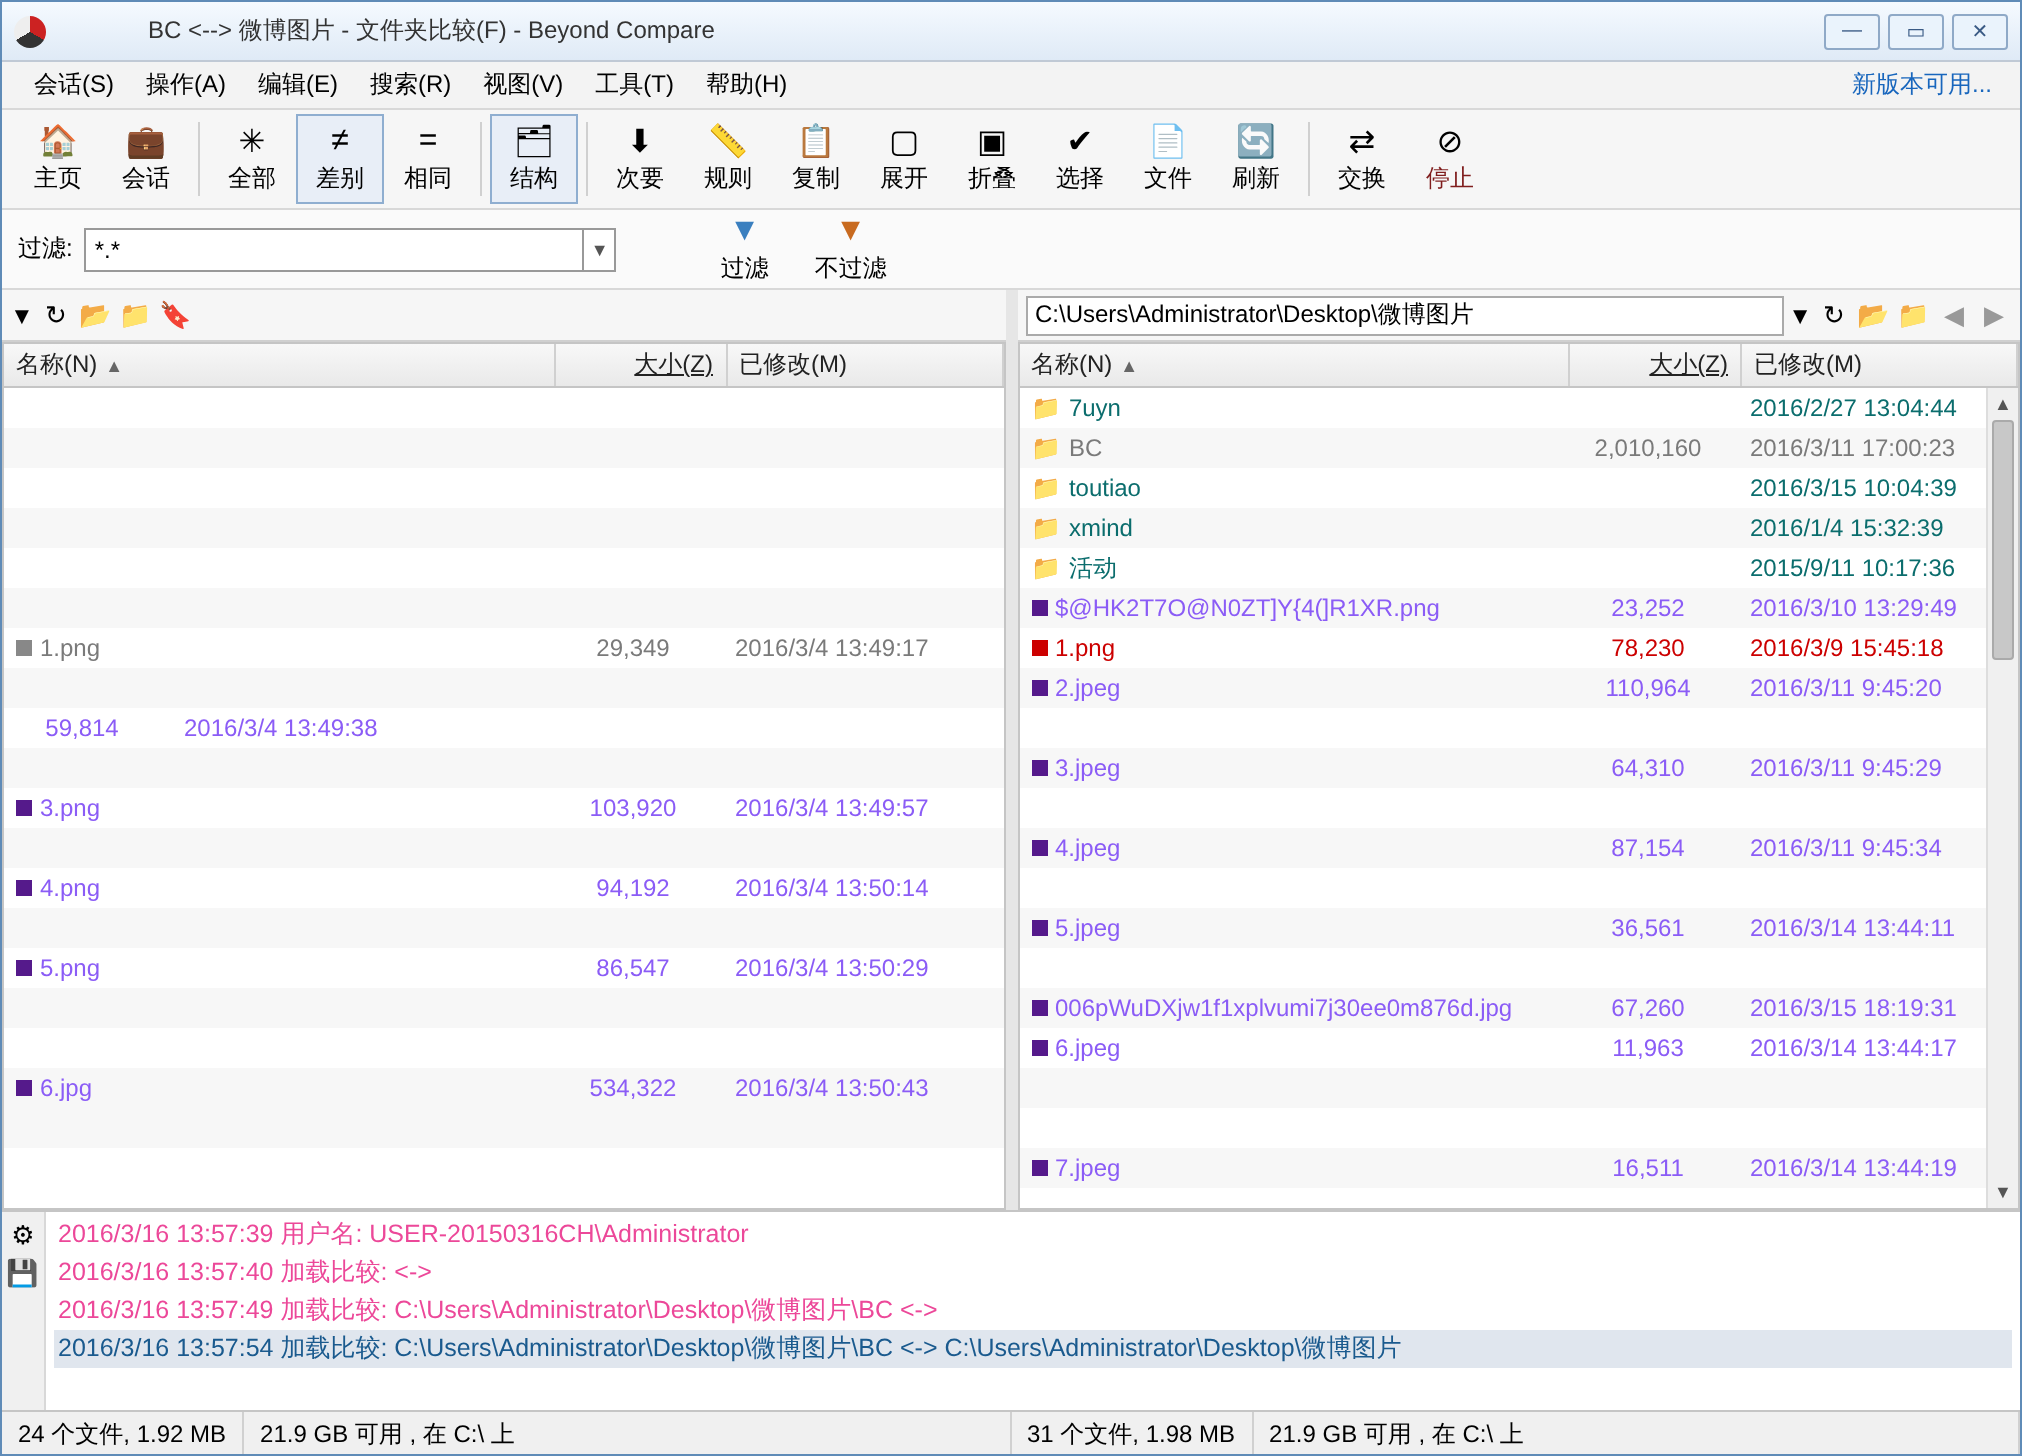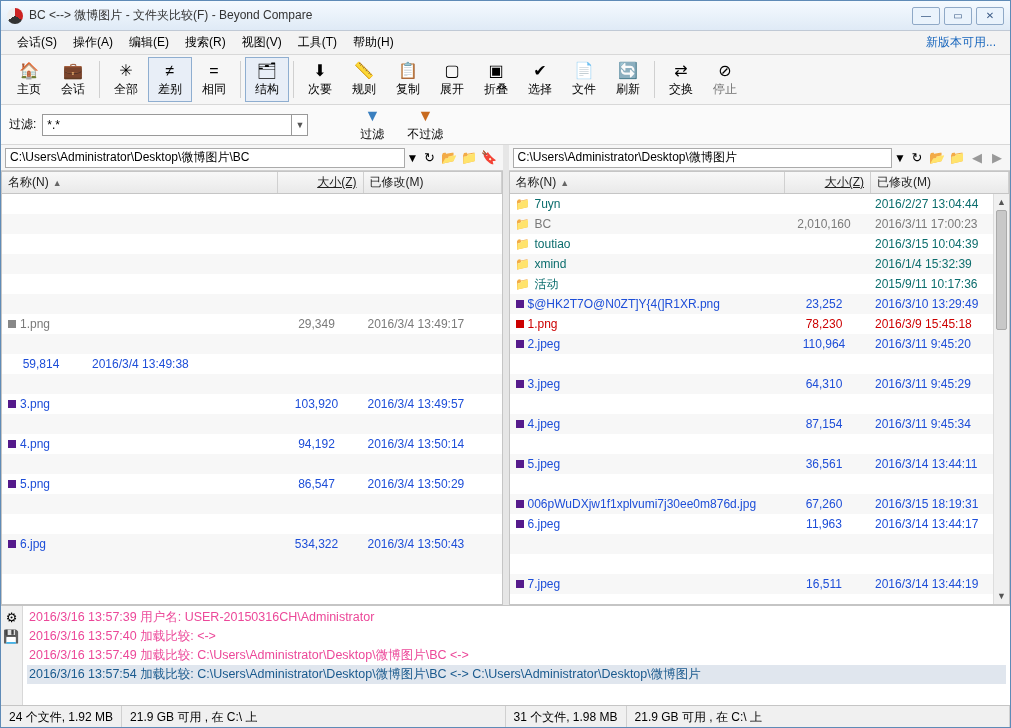--- a/index.html
+++ b/index.html
@@ -1,32 +1,32 @@
 <!DOCTYPE html>
 <html><head>
 <meta charset="utf-8">
 <style>
 * { box-sizing: border-box; margin: 0; padding: 0; font-family: "Microsoft YaHei", "Segoe UI", Tahoma, sans-serif; font-size: 12px; }
 body { background: #fff; width: 1011px; height: 728px; overflow: hidden; }
 .window { border: 1px solid #5f8bb7; width: 1011px; height: 728px; display: flex; flex-direction: column; background: #f0f0f0; }
 .titlebar { height: 30px; background: linear-gradient(#f5faff, #dfeaf6); display: flex; align-items: center; padding: 0 6px; border-bottom: 1px solid #c0c9d5; }
 .titlebar .appicon { width: 16px; height: 16px; border-radius: 50%; background: conic-gradient(#c22 0 120deg, #333 120deg 240deg, #eee 240deg 360deg); margin-right: 6px; }
-.titlebar .title { flex: 1; color: #333; }
+.titlebar .title { flex: 1; color: #333; margin-left: 45px; }
 .winbtns { display: flex; gap: 4px; }
 .winbtn { width: 28px; height: 18px; border: 1px solid #8fa9c7; border-radius: 2px; background: #eaf3fc; display: flex; align-items: center; justify-content: center; color: #3a5a85; font-size: 10px; cursor: pointer; }
 .menubar { height: 24px; display: flex; align-items: center; padding: 0 8px; background: #f3f3f3; border-bottom: 1px solid #d8d8d8; }
 .menubar .menuitem { padding: 2px 8px; cursor: pointer; }
 .menubar .spacer { flex: 1; }
 .menubar .newver { color: #1866bd; cursor: pointer; padding-right: 6px; }
 .toolbar { height: 50px; display: flex; align-items: stretch; background: #f6f6f6; border-bottom: 1px solid #d8d8d8; padding: 2px 6px; }
 .tbtn { display: flex; flex-direction: column; align-items: center; justify-content: center; min-width: 44px; padding: 2px 6px; border: 1px solid transparent; cursor: pointer; }
 .tbtn.pressed { background: #e8eef7; border: 1px solid #8faed0; }
 .tbtn .ticon { width: 18px; height: 18px; display: flex; align-items: center; justify-content: center; font-size: 16px; }
 .tbtn .tlabel { font-size: 12px; color: #000000; margin-top: 1px; }
-.tbtn.disabled .tlabel { color: #737373; }
+.tbtn.disabled .tlabel { color: #7f1d1d; }
 .tsep { width: 1px; background: #d0d0d0; margin: 4px 4px; }
 .filterbar { height: 40px; display: flex; align-items: center; padding: 0 8px; gap: 6px; background: #fafafa; border-bottom: 1px solid #d8d8d8; }
 .filterbar label { }
 .filterbar input { width: 250px; height: 22px; border: 1px solid #999; padding: 0 4px; background: #fff; }
 .filterbar .comboarrow { width: 16px; height: 22px; border: 1px solid #999; border-left: none; display: flex; align-items: center; justify-content: center; font-size: 9px; color: #555; cursor: pointer; background: #fff; }
 .panes { flex: 1; display: flex; flex-direction: column; min-height: 0; }
 .pathrow { display: flex; height: 26px; }
 .pathcell { flex: 1; display: flex; align-items: center; padding: 0 4px; gap: 2px; background: #f6f6f6; border-bottom: 1px solid #d0d0d0; }
 .pathcell input { flex: 1; height: 20px; border: 1px solid #aaa; padding: 0 4px; background: #fff; }
 .pathcell .iconbtn { width: 18px; height: 18px; display: flex; align-items: center; justify-content: center; cursor: pointer; font-size: 13px; }
@@ -38,21 +38,21 @@
 .col-name { flex: 1; }
 .col-size { width: 86px; text-align: right; justify-content: flex-end; text-decoration: underline; }
 .col-date { width: 138px; }
 .sortind { font-size: 9px; color: #666; }
 .rows { flex: 1; overflow-y: auto; overflow-x: hidden; position: relative; }
 .row { display: flex; height: 20px; align-items: center; }
 .row.alt { background: #f7f7f7; }
 .row .c-name { flex: 1; padding-left: 6px; display: flex; align-items: center; gap: 4px; white-space: nowrap; overflow: hidden; }
 .row .c-size { width: 86px; text-align: center; padding-right: 8px; }
 .row .c-date { width: 138px; padding-left: 4px; }
-.purple { color: #1d4ed8; }
+.purple { color: #8b5cf6; }
 .red { color: #cc0000; }
 .gray { color: #7a7a7a; }
 .teal { color: #0b6d6d; }
 .sq { width: 8px; height: 8px; display: inline-block; }
 .sq.p { background: #551a8b; }
 .sq.g { background: #888; }
 .sq.r { background: #cc0000; }
 .fld { color: #d6a23a; font-size: 12px; }
 .logpane { height: 100px; display: flex; border-top: 1px solid #c5c5c5; background: #fff; }
 .logicons { width: 22px; display: flex; flex-direction: column; align-items: center; padding-top: 4px; gap: 4px; background: #f0f0f0; border-right: 1px solid #d8d8d8; }
@@ -181,21 +181,20 @@
     </div>
     <div class="tbtn">
       <span class="ticon" style="color:#c86a1f">▼</span>
       <span class="tlabel">不过滤</span>
     </div>
   </div>
 
   <div class="panes">
     <div class="pathrow">
       <div class="pathcell">
-        <input value="C:\Users\Administrator\Desktop\微博图片\BC" style="">
         <span class="comboarrow" style="border:none">▼</span>
         <span class="iconbtn">↻</span>
         <span class="iconbtn">📂</span>
         <span class="iconbtn">📁</span>
         <span class="iconbtn">🔖</span>
       </div>
       <div class="gutter"></div>
       <div class="pathcell">
         <input value="C:\Users\Administrator\Desktop\微博图片" style="">
         <span class="comboarrow" style="border:none">▼</span>

